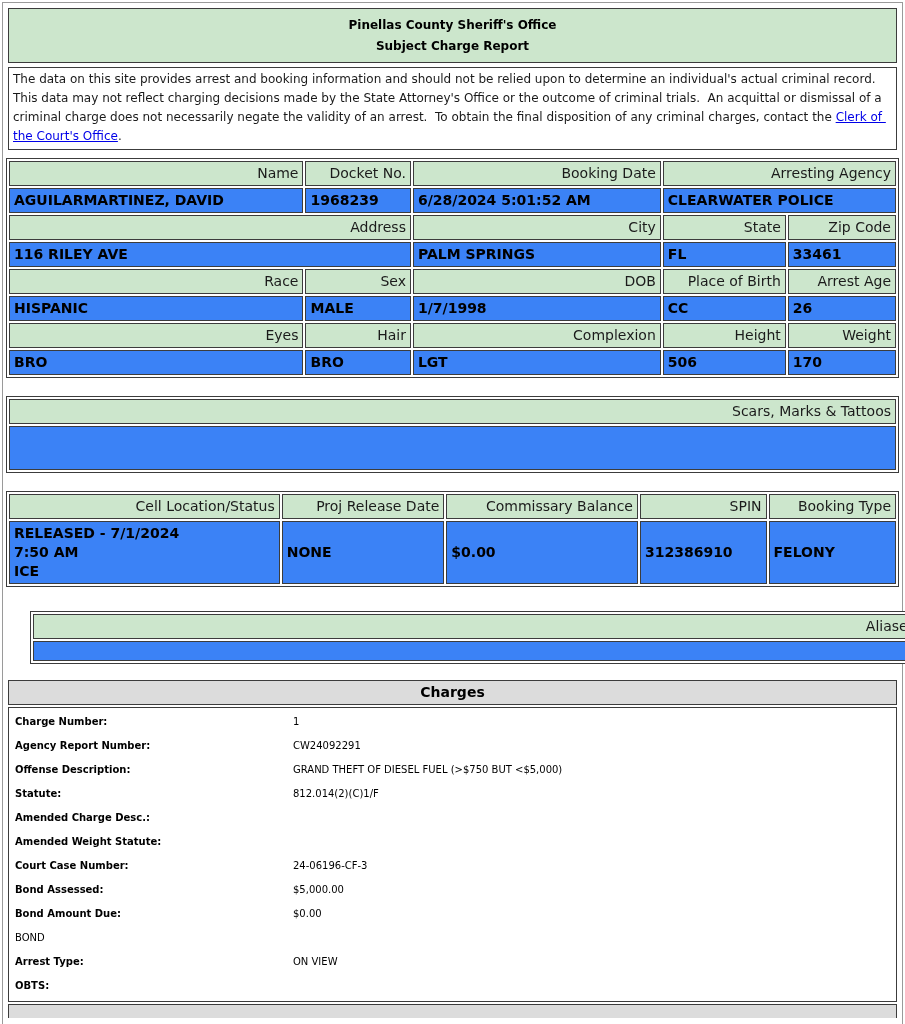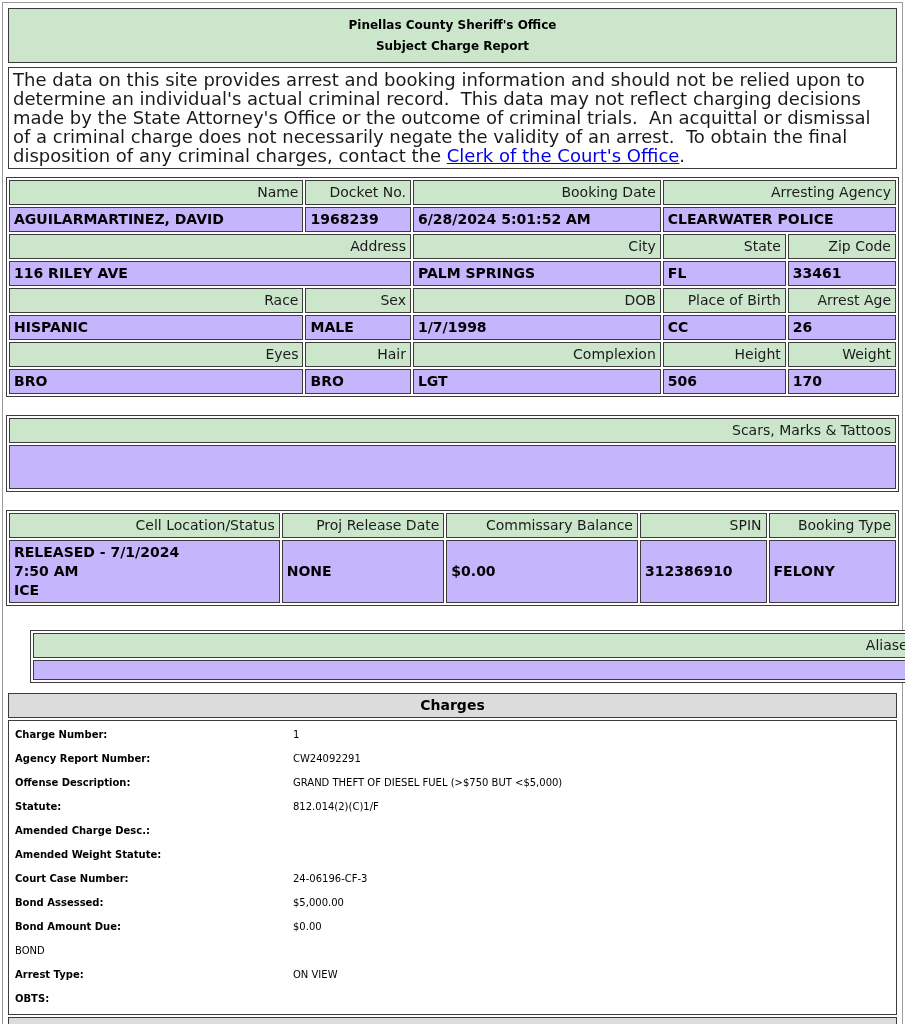--- a/index.html
+++ b/index.html
@@ -31,21 +31,21 @@
     font-weight: bold;
     font-size: 12px;
     line-height: 21px;
   }
 
   
   .disclaimer {
     margin: 4px 2px 0 2px;
     border: 1px solid #3c3c3c;
     padding: 2px 5px 3px 4px;
-    font-size: 18px;
+    font-size: 12px;
     line-height: 19px;
     color: #1a1a1a;
     white-space: pre-wrap;
   }
   .disclaimer a {
     color: #0000e8;
     text-decoration: underline;
     cursor: pointer;
   }
 
@@ -64,34 +64,34 @@
     line-height: 19px;
     vertical-align: middle;
   }
   td.h {
     background: #cce6cc;
     color: #1b1b1b;
     font-weight: normal;
     text-align: right;
   }
   td.v {
-    background: #c4b5fd;
+    background: #3b82f6;
     font-weight: bold;
   }
   .mt8  { margin-top: 8px; }
   .mt18 { margin-top: 18px; }
   .mt24 { margin-top: 24px; margin-left: 24px; }
   .empty-body { height: 44px; }
   .empty-alias { height: 20px; }
   .tall-row td { height: 62px; }
   .cell-loc-line1 { max-width: 200px; }
 
   
   .charges-header {
-    margin: 10px 2px 0 2px;
+    margin: 16px 2px 0 2px;
     border: 1px solid #3c3c3c;
     background: #dcdcdc;
     text-align: center;
     font-weight: bold;
     font-size: 14px;
     line-height: 19px;
     padding: 2px 0;
   }
   .charges-body {
     margin: 2px;

